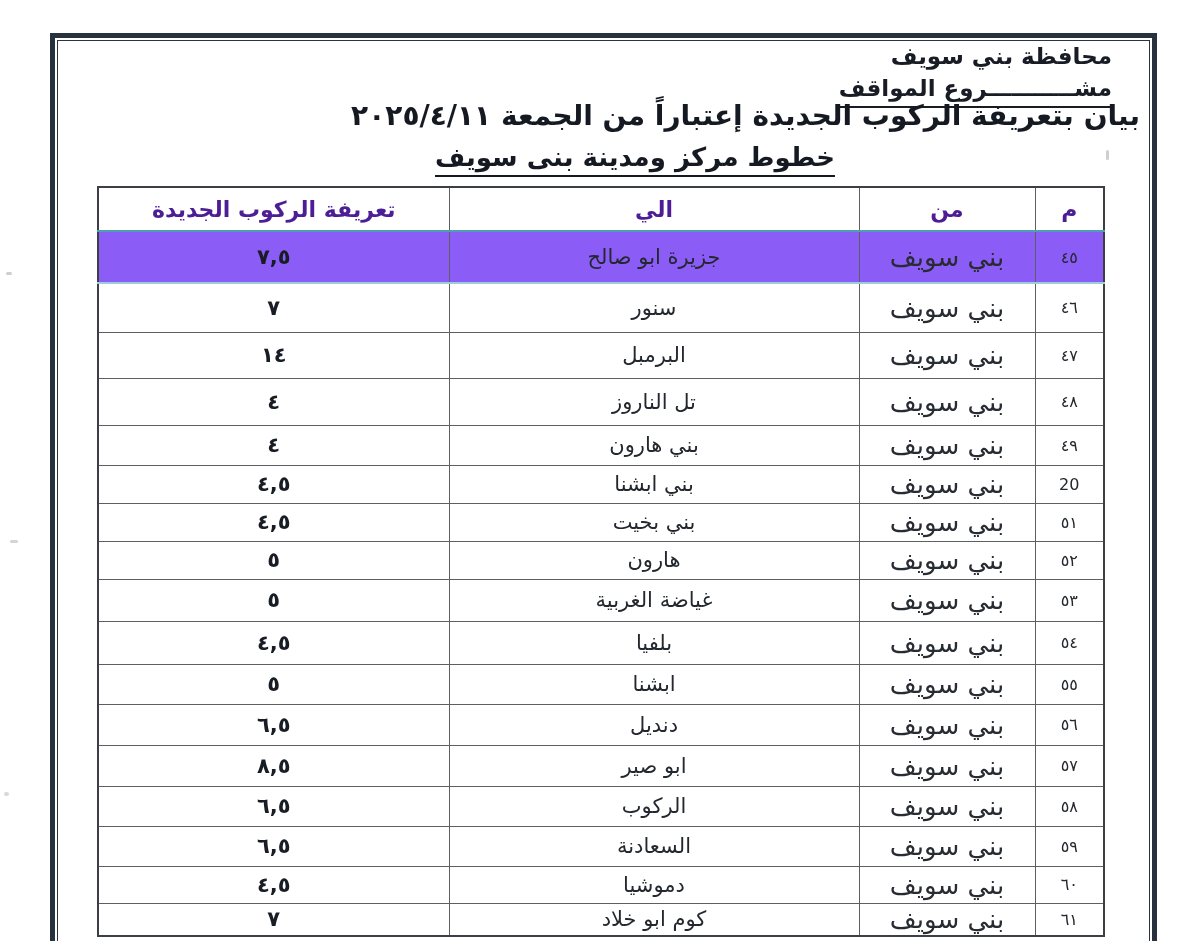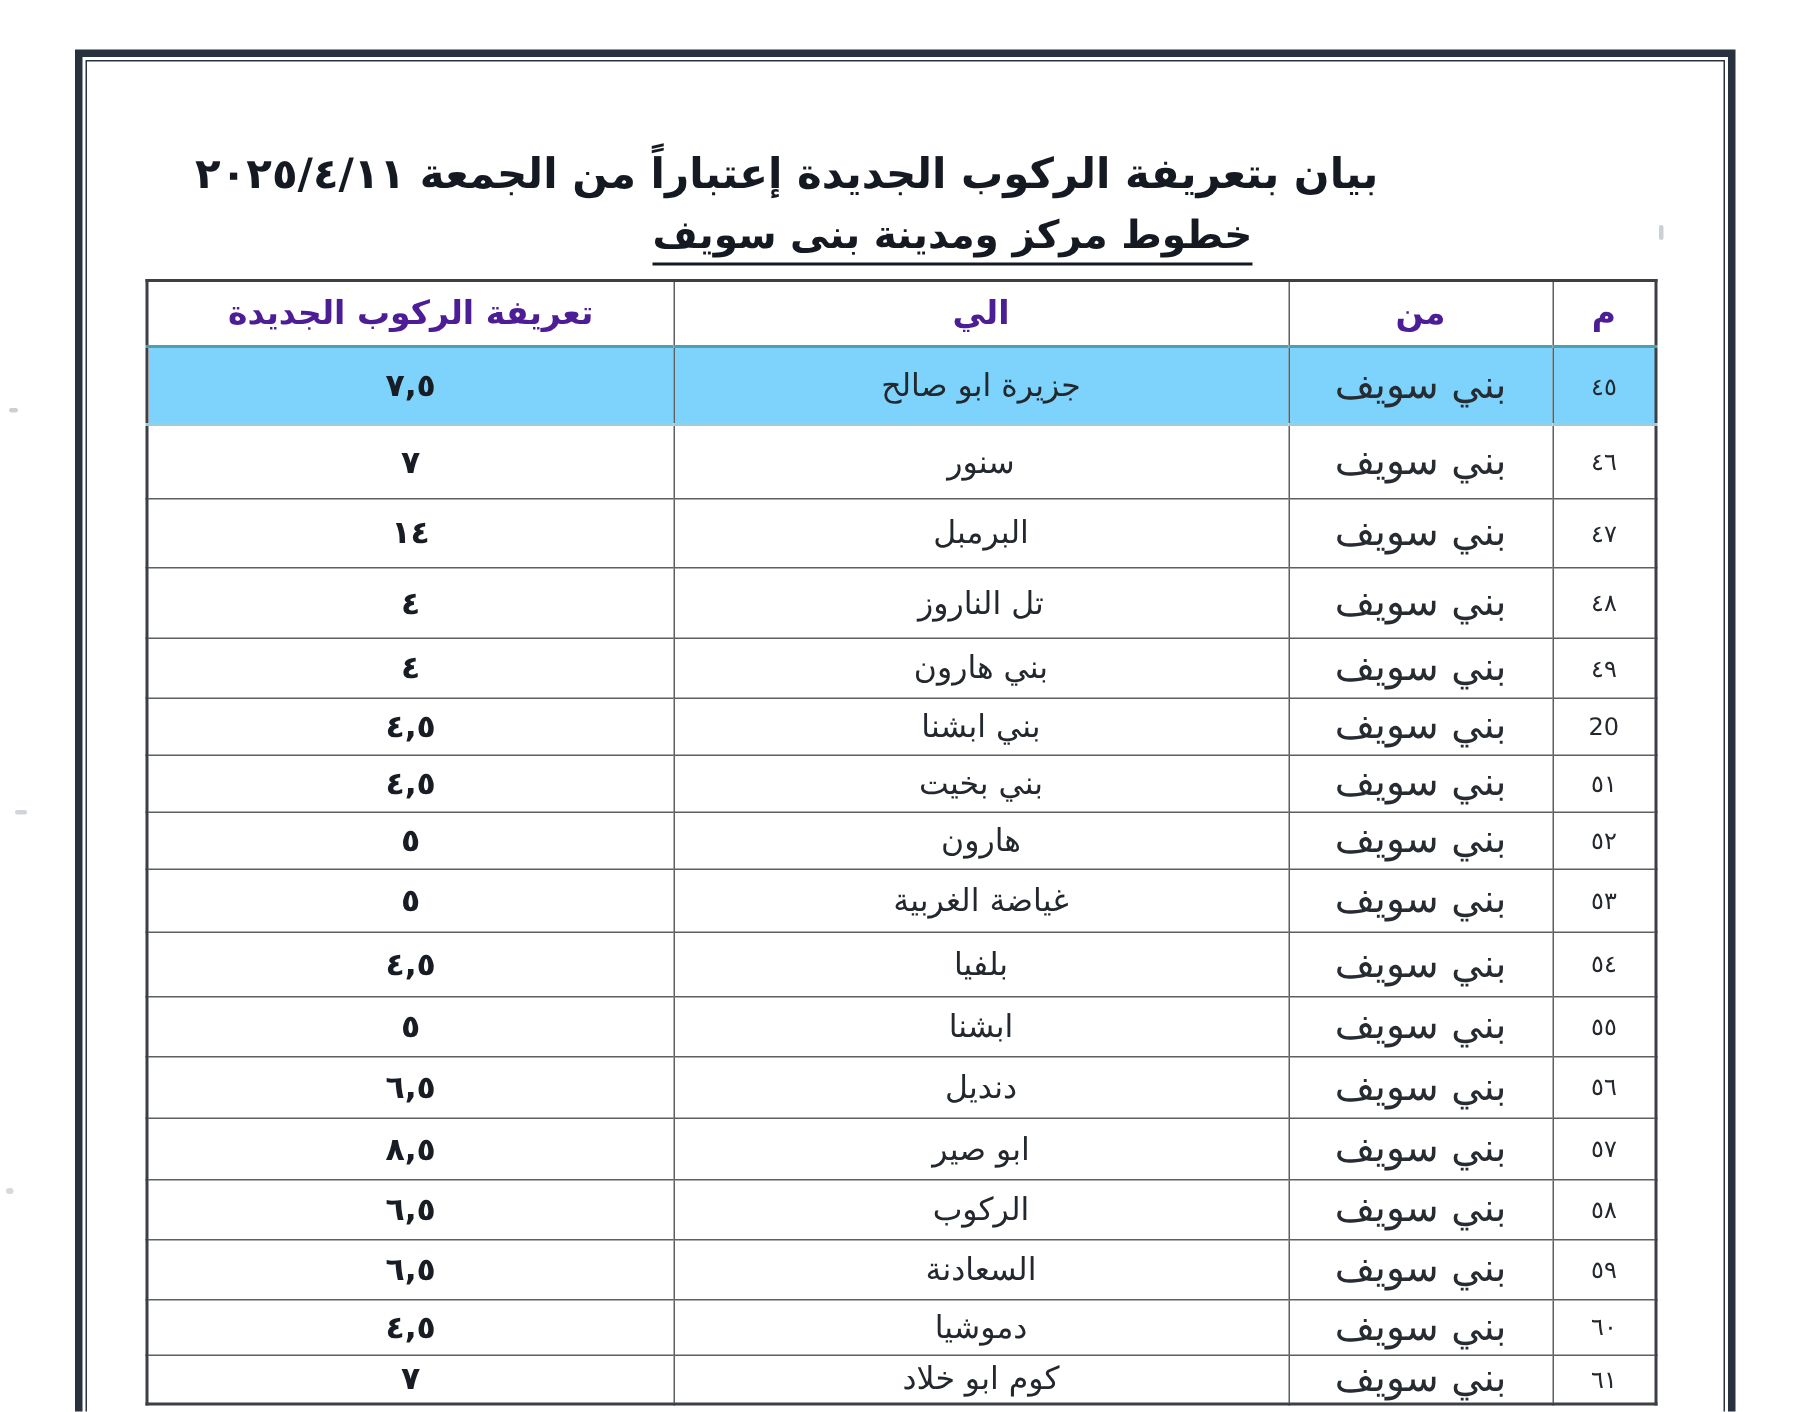--- a/index.html
+++ b/index.html
@@ -38,21 +38,21 @@
   .org .underlined {
     display: inline-block;
     border-bottom: 2px solid #181c24;
     padding-bottom: 2px;
   }
   .doc-title {
     position: absolute;
     left: 130px; top: 99px;
     width: 1010px;
     direction: rtl;
-    text-align: left;
+    text-align: right;
     font-weight: bold;
     font-size: 28px;
     color: #151a22;
   }
   .doc-subtitle {
     position: absolute;
     left: 130px; top: 142px;
     width: 1010px;
     direction: rtl;
     text-align: center;
@@ -90,21 +90,21 @@
     color: #4c1d95;
     border-bottom: 2.5px solid #4d9fb2; 
   }
   th.col-no { font-size: 24px; }
   td.cell-no   { font-size: 16px; color: #23272e; }
   td.cell-from { font-size: 26px; color: #272b32; }
   td.cell-to   { font-size: 21px; color: #23272e; }
   td.cell-fare { font-size: 21px; font-weight: bold; color: #181c24; }
   tr.hl td {
     border-bottom: 2px solid #9fccdd; 
-    background: #7dd3fc;
+    background: #8b5cf6;
   }
   .speck {
     position: absolute;
     background: #9aa0a8;
     border-radius: 2px;
   }
 </style>
 </head>
 <body>
 
@@ -112,20 +112,24 @@
 
   <div class="frame">
     <div class="frame-inner"></div>
   </div>
 
   <div class="speck" style="left:6px;top:272px;width:6px;height:3px;opacity:.5;"></div>
   <div class="speck" style="left:10px;top:540px;width:8px;height:3px;opacity:.45;"></div>
   <div class="speck" style="left:4px;top:792px;width:5px;height:4px;opacity:.4;"></div>
   <div class="speck" style="left:1106px;top:150px;width:3px;height:10px;opacity:.5;"></div>
 
+  <div class="org">
+    <div>محافظة بني سويف</div>
+    <div><span class="underlined">مشـــــــــــروع المواقف</span></div>
+  </div>
 
   <div class="doc-title">بيان بتعريفة الركوب الجديدة إعتباراً من الجمعة ٢٠٢٥/٤/١١</div>
 
   <div class="doc-subtitle">
     <span class="underlined">خطوط مركز ومدينة بنى سويف</span>
   </div>
 
   <table class="fares" dir="rtl">
     <colgroup>
       <col style="width:69px">

